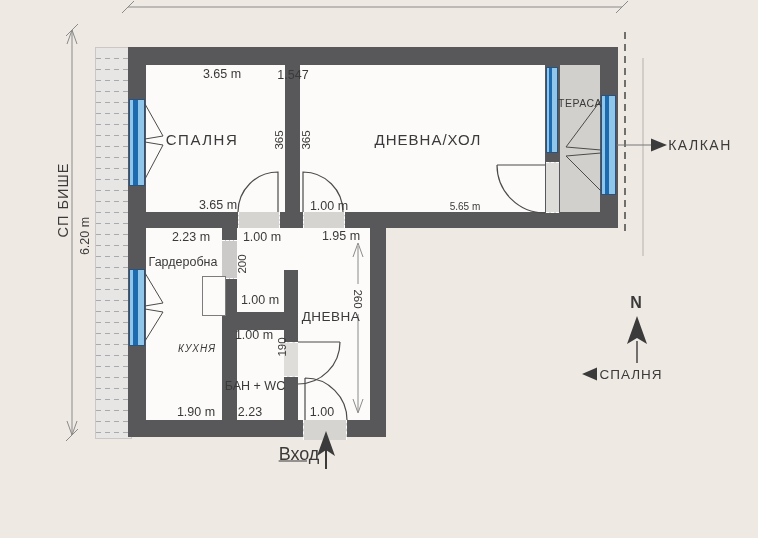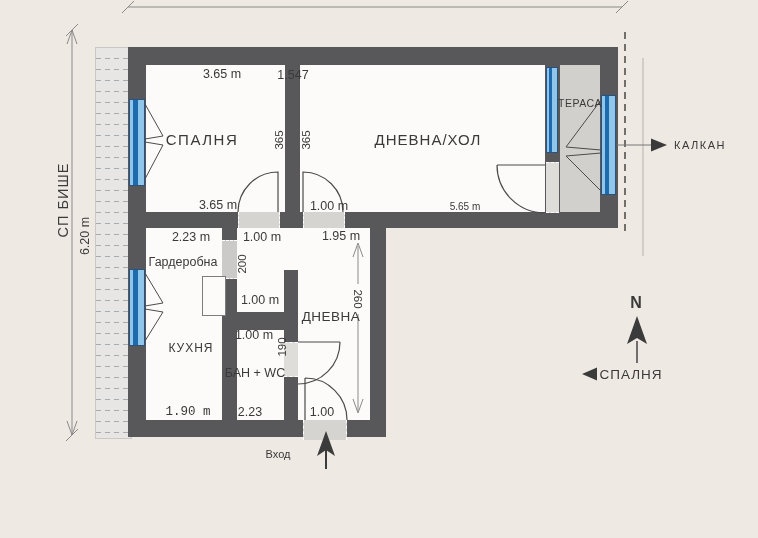--- a/index.html
+++ b/index.html
@@ -100,44 +100,44 @@
 
     <polygon points="582,374 597,367.5 597,380.5" fill="#3b3b3b"></polygon>
 
     <path d="M326,469 L326,448" stroke="#3b3b3b" stroke-width="2"></path>
     <polygon points="326,431 317,456 326,450 335,456" fill="#3b3b3b"></polygon>
   </svg>
 
   <div class="lbl" style="left:202px;top:139px;font-size:15px;letter-spacing:1.5px;">СПАЛНЯ</div>
   <div class="lbl" style="left:428px;top:139px;font-size:15px;letter-spacing:1px;">ДНЕВНА/ХОЛ</div>
   <div class="lbl" style="left:580px;top:103px;font-size:10.5px;letter-spacing:.5px;">ТЕРАСА</div>
-  <div class="lbl" style="left:191px;top:348px;font-size:12px;letter-spacing:1px;">КУХНЯ</div>
+  <div class="lbl" style="left:197px;top:348px;font-size:10px;letter-spacing:1px;font-style:italic;">КУХНЯ</div>
   <div class="lbl" style="left:183px;top:262px;font-size:12.5px;text-align:center;">Гардеробна</div>
   <div class="lbl" style="left:331px;top:316px;font-size:13.5px;letter-spacing:.5px;">ДНЕВНА</div>
-  <div class="lbl" style="left:255px;top:373px;font-size:12.5px;">БАН + WC</div>
+  <div class="lbl" style="left:255px;top:386px;font-size:12.5px;">БАН + WC</div>
 
-  <div class="lbl" style="left:700px;top:145px;font-size:11px;letter-spacing:1.5px;">КАЛКАН</div>
+  <div class="lbl" style="left:700px;top:145px;font-size:14px;letter-spacing:1.5px;">КАЛКАН</div>
   <div class="lbl" style="left:636px;top:303px;font-size:16px;font-weight:600;">N</div>
   <div class="lbl" style="left:631px;top:374px;font-size:13.5px;letter-spacing:1px;">СПАЛНЯ</div>
-  <div class="lbl" style="left:278px;top:454px;font-size:11px;">Вход</div>
+  <div class="lbl" style="left:299px;top:454px;font-size:18px;text-decoration:underline;">Вход</div>
   <div class="lbl rotccw" style="left:63px;top:200px;font-size:14.5px;letter-spacing:1px;">СП БИШЕ</div>
   <div class="lbl rotccw" style="left:85px;top:236px;font-size:12.5px;">6.20 m</div>
 
   <div class="lbl" style="left:222px;top:74px;font-size:12.5px;">3.65 m</div>
   <div class="lbl" style="left:293px;top:75px;font-size:12.5px;">1.547</div>
   <div class="lbl rotccw" style="left:279px;top:140px;font-size:11.5px;">365</div>
   <div class="lbl rotccw" style="left:306px;top:140px;font-size:11.5px;">365</div>
   <div class="lbl" style="left:218px;top:205px;font-size:12.5px;">3.65 m</div>
   <div class="lbl" style="left:329px;top:206px;font-size:12.5px;">1.00 m</div>
   <div class="lbl" style="left:465px;top:206px;font-size:10px;">5.65 m</div>
   <div class="lbl" style="left:191px;top:237px;font-size:12.5px;">2.23 m</div>
   <div class="lbl" style="left:262px;top:237px;font-size:12.5px;">1.00 m</div>
   <div class="lbl" style="left:341px;top:236px;font-size:12.5px;">1.95 m</div>
   <div class="lbl rotccw" style="left:242px;top:264px;font-size:11.5px;">200</div>
   <div class="lbl" style="left:260px;top:300px;font-size:12.5px;">1.00 m</div>
   <div class="lbl rotcw" style="left:358px;top:299px;font-size:11.5px;background:#FCFBF9;padding:0 2px;">260</div>
   <div class="lbl" style="left:254px;top:335px;font-size:12.5px;">1.00 m</div>
   <div class="lbl rotccw" style="left:282px;top:347px;font-size:11.5px;">190</div>
-  <div class="lbl" style="left:188px;top:412px;font-size:12.5px;font-family:Liberation Mono, monospace;">1.90 m</div>
+  <div class="lbl" style="left:196px;top:412px;font-size:12.5px;">1.90 m</div>
   <div class="lbl" style="left:250px;top:412px;font-size:12.5px;">2.23</div>
   <div class="lbl" style="left:322px;top:412px;font-size:12.5px;">1.00</div>
 
 </div>
 
 </body></html>

